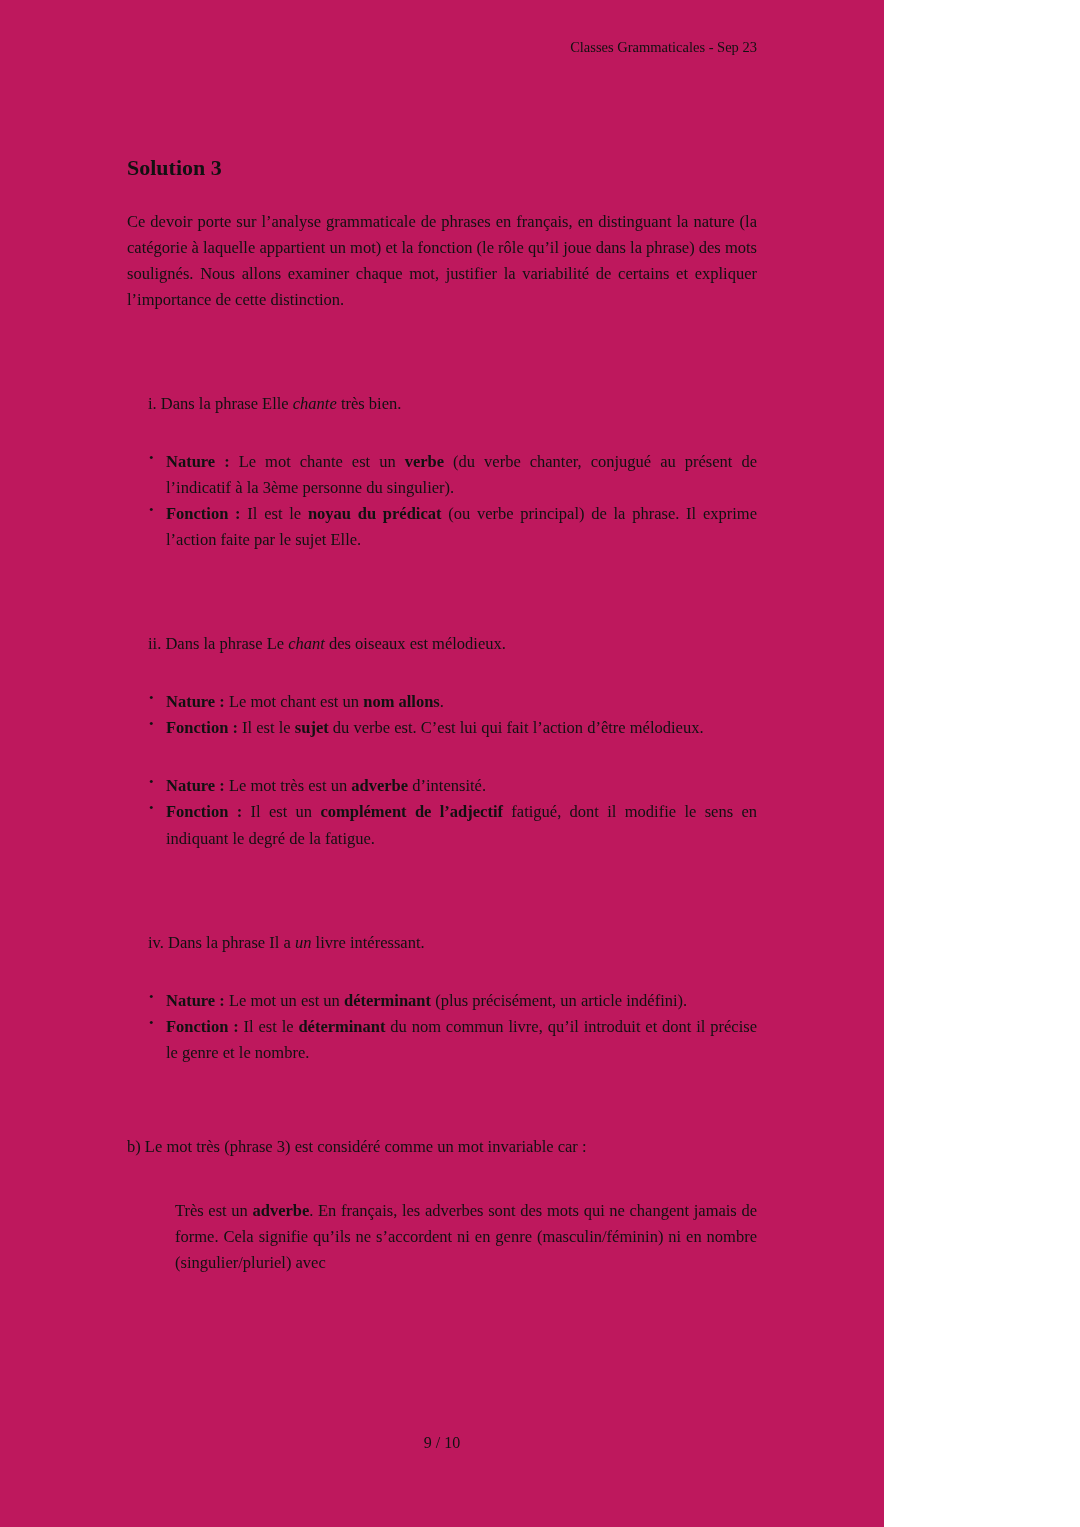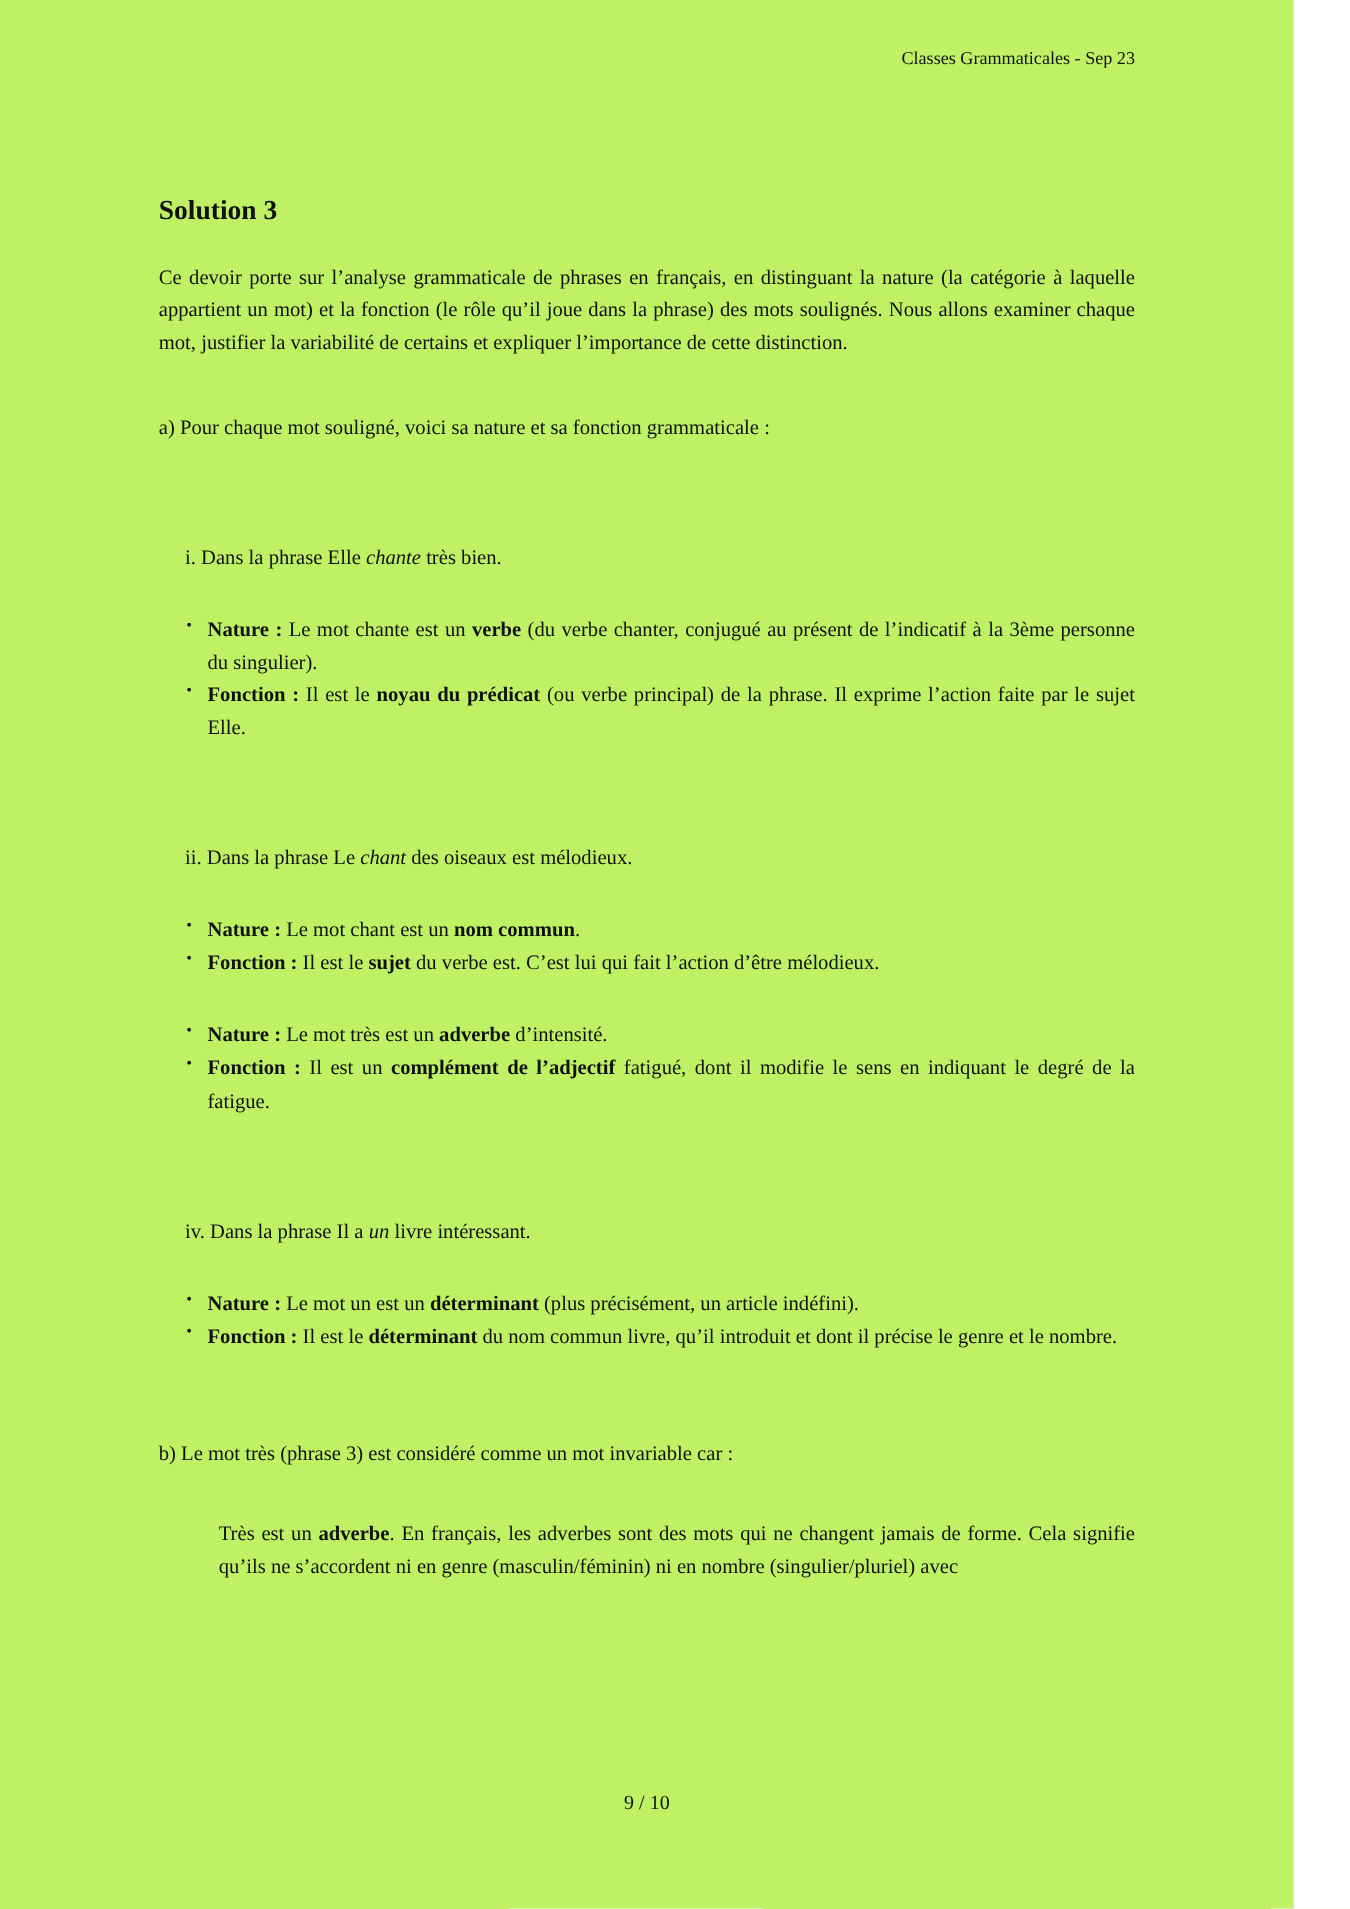--- a/index.html
+++ b/index.html
@@ -1,18 +1,18 @@
 <!DOCTYPE html>
 <html><head>
 <meta charset="utf-8">
 <style>
   html,body{margin:0;padding:0;background:#ffffff;}
   .page{
-    width:1035px;height:1527px;position:relative;box-sizing:border-box;
-    background:#bef264;color:#111111;
+    width:884px;height:1527px;position:relative;box-sizing:border-box;
+    background:#be185d;color:#111111;
     font-family:"Liberation Serif","DejaVu Serif",serif;
     font-size:16.5px;line-height:1.58;
     padding:36px 127px 0 127px;overflow:hidden;
   }
   .doc-header{text-align:right;font-size:14.5px;color:#111111;}
   .doc-title{font-size:22px;font-weight:bold;margin-top:92px;}
   .intro{margin-top:23px;text-align:justify;}
   .lead-a{margin-top:42px;}
   .qa-item{margin-top:0;}
   .item-heading{margin-top:78px;padding-left:21px;}
@@ -29,21 +29,20 @@
 <body>
 
 <div class="page">
 
   <div class="doc-header">Classes Grammaticales - Sep 23</div>
 
   <h1 class="doc-title">Solution 3</h1>
 
   <p class="intro">Ce devoir porte sur l’analyse grammaticale de phrases en français, en distinguant la nature (la catégorie à laquelle appartient un mot) et la fonction (le rôle qu’il joue dans la phrase) des mots soulignés. Nous allons examiner chaque mot, justifier la variabilité de certains et expliquer l’importance de cette distinction.</p>
 
-  <p class="lead-a">a) Pour chaque mot souligné, voici sa nature et sa fonction grammaticale :</p>
 
   <div id="items">
   <div class="qa-item">
     <p class="item-heading"><span>i. Dans la phrase Elle </span><span class="italic">chante</span><span> très bien.</span></p>
     <div class="bullets">
           <div class="bullet-row">
             <span class="bullet-dot">•</span>
             <div class="bullet-text"><span class="bold">Nature :</span><span> Le mot chante est un </span><span class="bold">verbe</span><span> (du verbe chanter, conjugué au présent de l’indicatif à la 3ème personne du singulier).</span></div>
           </div>
           <div class="bullet-row">
@@ -51,21 +50,21 @@
             <div class="bullet-text"><span class="bold">Fonction :</span><span> Il est le </span><span class="bold">noyau du prédicat</span><span> (ou verbe principal) de la phrase. Il exprime l’action faite par le sujet Elle.</span></div>
           </div>
         </div>
   </div>
 
   <div class="qa-item">
     <p class="item-heading"><span>ii. Dans la phrase Le </span><span class="italic">chant</span><span> des oiseaux est mélodieux.</span></p>
     <div class="bullets">
           <div class="bullet-row">
             <span class="bullet-dot">•</span>
-            <div class="bullet-text"><span class="bold">Nature :</span><span> Le mot chant est un </span><span class="bold">nom commun</span><span>.</span></div>
+            <div class="bullet-text"><span class="bold">Nature :</span><span> Le mot chant est un </span><span class="bold">nom allons</span><span>.</span></div>
           </div>
           <div class="bullet-row">
             <span class="bullet-dot">•</span>
             <div class="bullet-text"><span class="bold">Fonction :</span><span> Il est le </span><span class="bold">sujet</span><span> du verbe est. C’est lui qui fait l’action d’être mélodieux.</span></div>
           </div>
         </div>
   </div>
 
   <div class="qa-item">
     <div class="bullets">

